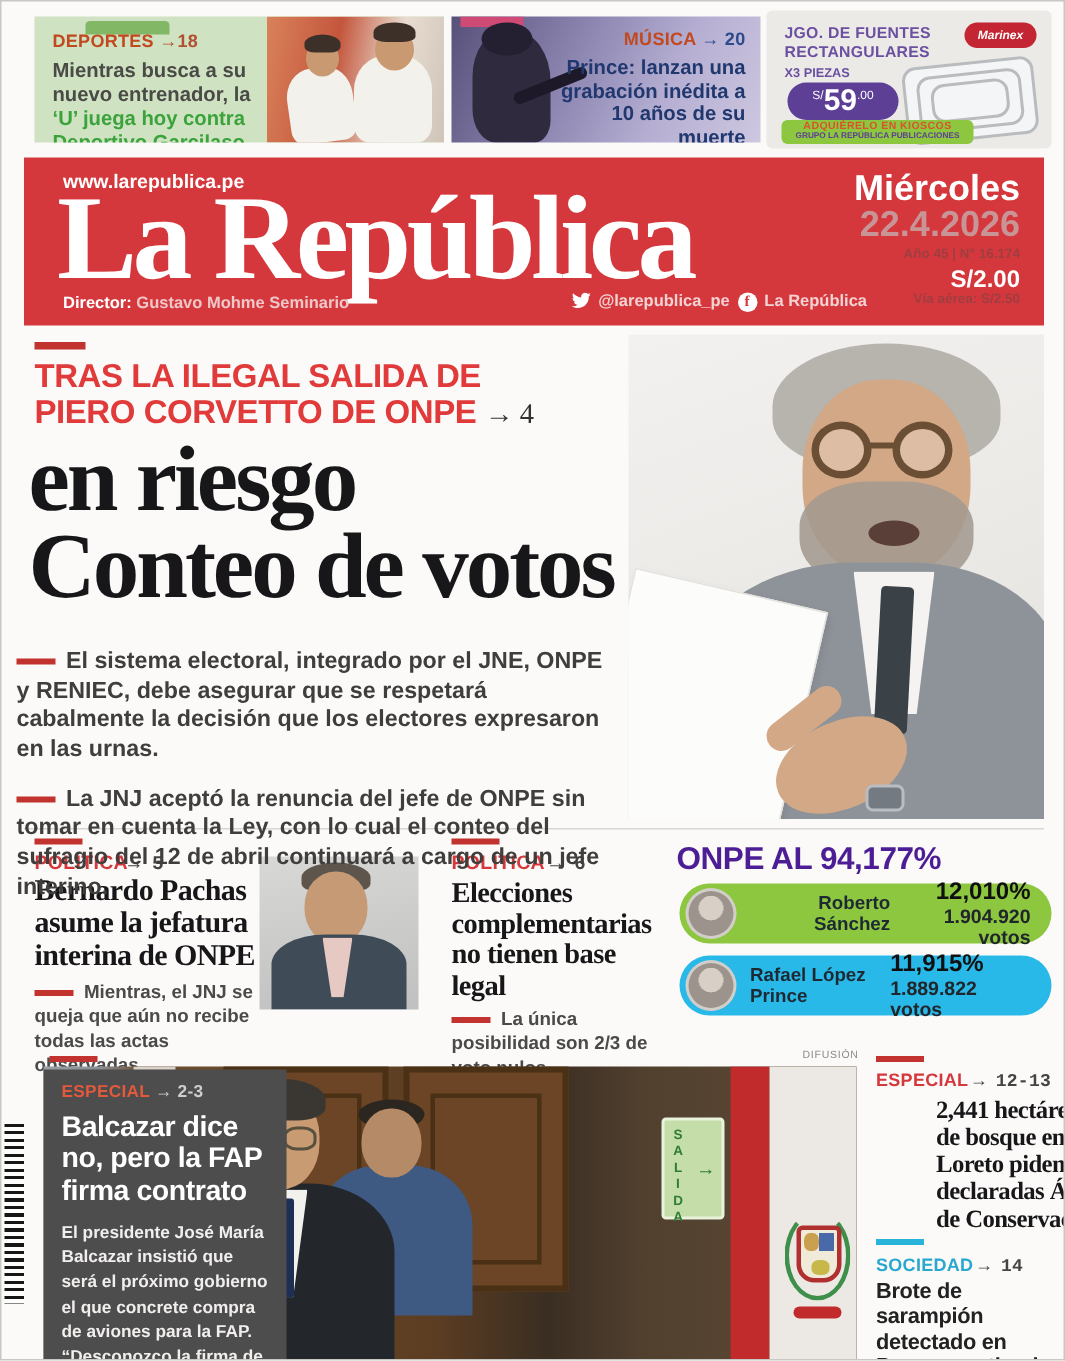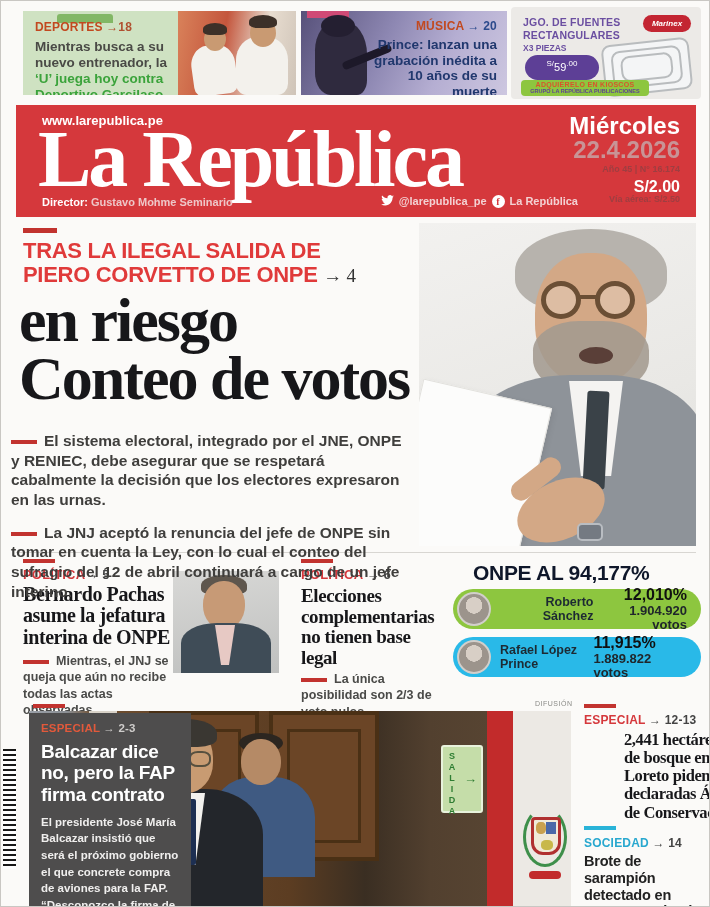--- a/index.html
+++ b/index.html
@@ -39,21 +39,21 @@
   .mus-text { margin-top:4px; font-size:13.5px; line-height:1.16; font-weight:700; color:#21386e; }
   .mus-text .b { font-weight:800; }
 
   .ad { left:510px; top:6px; width:190px; height:92px; background:#eceae7; border-radius:4px; }
   .ad-title { position:absolute; left:12px; top:9px; font-size:10.5px; font-weight:800; color:#6b4fa1; line-height:1.25; letter-spacing:.2px; }
   .ad-sub { position:absolute; left:12px; top:36px; font-size:8.5px; font-weight:800; color:#6b4fa1; }
   .ad-brand { position:absolute; right:10px; top:8px; width:48px; height:17px; background:#c32532; border-radius:9px; color:#fff;
      font-size:8px; font-weight:800; font-style:italic; text-align:center; line-height:17px; }
   .ad-price { position:absolute; left:14px; top:48px; width:74px; height:25px; background:#5d3f96; border-radius:13px; color:#fff; text-align:center; }
   .ad-price .cur { font-size:8px; vertical-align:top; position:relative; top:4px; }
-  .ad-price .num { font-size:11px; font-weight:400; line-height:25px; }
+  .ad-price .num { font-size:20px; font-weight:700; line-height:25px; }
   .ad-price .cent { font-size:8px; vertical-align:top; position:relative; top:4px;text-align:right; }
   .ad-code { position:absolute; left:12px; top:76px; font-size:6.5px; font-weight:700; color:#7a5fae; }
   .ad-cta { position:absolute; left:10px; bottom:3px; width:128px; background:#8dc63f; border-radius:4px; text-align:center; padding:1px 2px 2px; }
   .ad-cta .l1 { font-size:7px; font-weight:800; color:#d8542c; letter-spacing:.3px; }
   .ad-cta .l2 { font-size:5.5px; font-weight:800; color:#5d3f96; }
   .plates { position:absolute; right:8px; top:34px; width:90px; height:54px; transform:rotate(-6deg); }
   .plate { position:absolute; background:#f4f5f6; border:2px solid #b9bcbe; border-radius:9px; }
   .p1 { left:0; top:0; width:88px; height:52px; }
   .p2 { left:9px; top:7px; width:70px; height:38px; }
   .p3 { left:18px; top:13px; width:52px; height:26px; }
@@ -100,30 +100,30 @@
   .po-tie { position:absolute; left:166px; top:168px; width:22px; height:98px; background:#3a4248; transform:rotate(3deg); border-radius:3px; }
   .po-paper { position:absolute; left:-18px; top:168px; width:132px; height:185px; background:#fcfcfb; border:1px solid #e2e1dd; transform:rotate(13deg); box-shadow:2px 2px 6px rgba(0,0,0,.08); }
   .po-hand { position:absolute; left:96px; top:258px; width:92px; height:58px; background:#d3a886; border-radius:50%; transform:rotate(-24deg); }
   .po-finger { position:absolute; left:88px; top:246px; width:58px; height:20px; background:#d3a886; border-radius:10px; transform:rotate(-38deg); }
   .po-watch { position:absolute; left:158px; top:300px; width:26px; height:18px; background:#747a82; border-radius:5px; border:2px solid #b9bdc2; }
 
   
   .hrule { position:absolute; left:15px; width:680px; height:1px; background:#d8d6d2; }
   .seclbl { position:absolute; font-size:13px; font-weight:800; letter-spacing:.2px; }
   .seclbl .lbl { color:#d5383c; }
-  .seclbl .pg { color:#444; font-weight:600; font-family:Liberation Sans, sans-serif; }
+  .seclbl .pg { color:#444; font-weight:600; font-family:Liberation Mono, monospace; }
   .serifhead { position:absolute; font-family:"Liberation Serif",serif; font-weight:700; color:#17171a; letter-spacing:-.4px; }
   .smallbody { position:absolute; font-size:12.5px; font-weight:600; color:#4a4a48; line-height:1.3; }
   .p5-photo { position:absolute; left:172px; top:570px; width:106px; height:102px; background:linear-gradient(170deg,#d8d8d6,#bfc0bf); overflow:hidden; }
   .p5-head { position:absolute; left:30px; top:10px; width:42px; height:48px; background:#c79a76; border-radius:48%; }
   .p5-hair { position:absolute; left:28px; top:4px; width:46px; height:20px; background:#5e564d; border-radius:50% 50% 30% 30%; }
   .p5-suit { position:absolute; left:8px; top:52px; width:90px; height:50px; background:#3f4c57; border-radius:40% 40% 0 0; }
   .p5-shirt { position:absolute; left:42px; top:54px; width:20px; height:40px; background:#e7c9c4; clip-path:polygon(0 0,100% 0,70% 100%,30% 100%); }
 
-  .onpe-title { position:absolute; left:472px; top:560px; font-size:21px; font-weight:800; letter-spacing:-.3px; color:#0f172a; }
+  .onpe-title { position:absolute; left:450px; top:560px; font-size:21px; font-weight:800; letter-spacing:-.3px; color:#4c1d95; }
   .bar { position:absolute; left:452px; width:248px; height:40px; border-radius:20px; display:flex; align-items:center; }
   .bar .avatar { width:34px; height:34px; border-radius:50%; margin-left:4px; background:radial-gradient(circle at 50% 38%,#d8cfc6 0 34%,#9c948c 35% 100%); border:2px solid rgba(255,255,255,.55); flex:none; }
   .bar .nm { font-size:12.5px; font-weight:700; color:#1d2a33; margin-left:9px; width:96px; }
   .bar .res { margin-left:auto; margin-right:14px; line-height:1.1; }
   .bar .pct { font-size:16px; font-weight:800; color:#101010; }
   .bar .vot { font-size:13px; font-weight:600; color:#20262b; }
 
   
   .barcode { position:absolute; left:2px; top:742px; width:30px; height:132px; }
   .bc-bars { position:absolute; left:0; top:6px; width:13px; height:120px;

